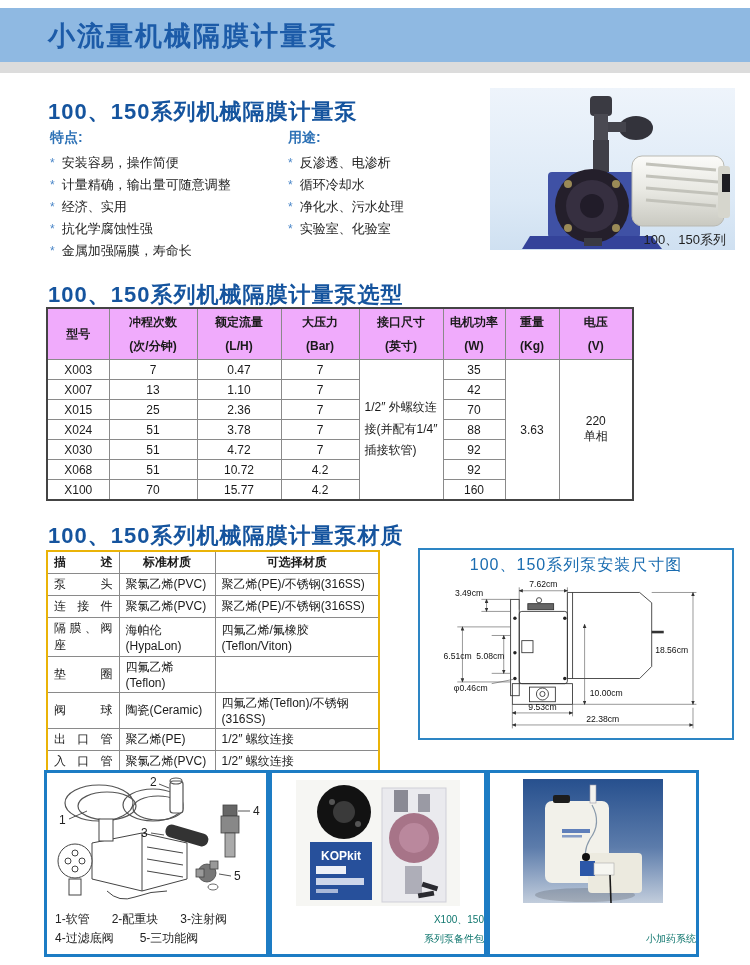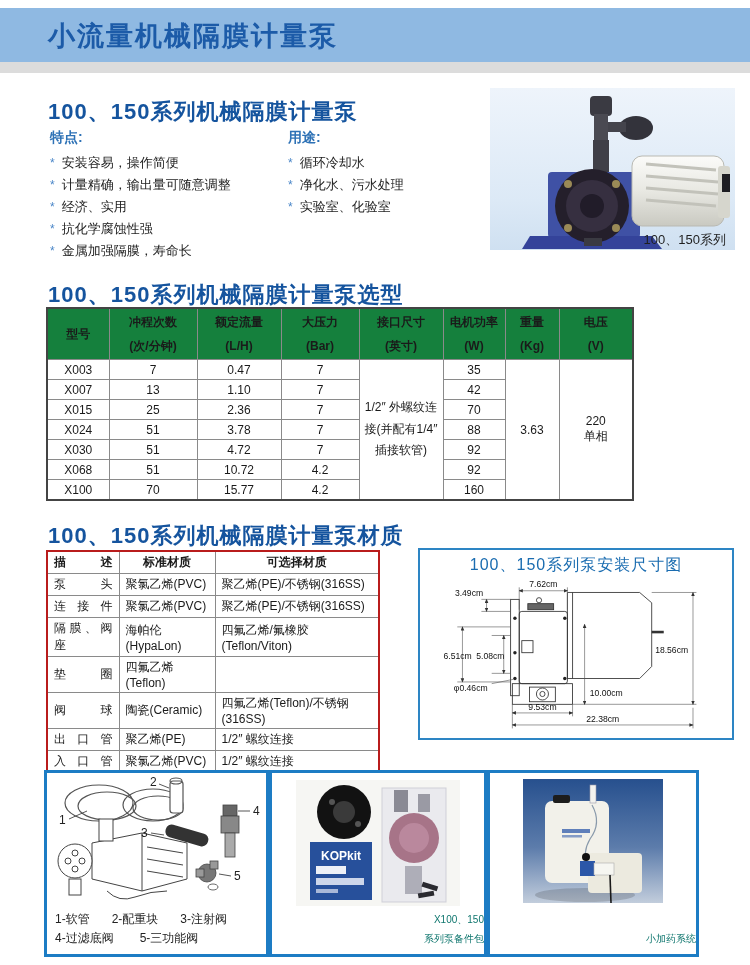--- a/index.html
+++ b/index.html
@@ -20,26 +20,26 @@
   .blist .ast{color:#4a86c8;margin-right:7px;font-size:12px;}
 
   
   .photo{position:absolute;left:490px;top:88px;width:290px;height:162px;}
   .photo svg{display:block;}
 
   
   table{border-collapse:collapse;table-layout:fixed;}
   .seltable{position:absolute;left:46px;top:307px;width:506px;font-size:12px;border:2px solid #444;}
   .seltable th,.seltable td{border:1px solid #8a8a8a;text-align:center;padding:1px 2px;color:#1a1a1a;}
-  .seltable thead th{background:#15803d;font-weight:bold;height:27px;line-height:24px;}
+  .seltable thead th{background:#f0abfc;font-weight:bold;height:27px;line-height:24px;}
   .seltable tbody td{height:17px;}
-  .seltable td.ifc{text-align:center;padding:3px 5px;line-height:1.8;font-size:12px;}
+  .seltable td.ifc{text-align:left;padding:3px 5px;line-height:1.8;font-size:12px;}
   .seltable td.vmerge{vertical-align:middle;}
 
-  .mattable{position:absolute;left:46px;top:550px;width:332px;font-size:12px;border:2px solid #b91c1c;}
+  .mattable{position:absolute;left:46px;top:550px;width:332px;font-size:12px;border:2px solid #eab308;}
   .mattable th,.mattable td{border:1px solid #8a8a8a;padding:2px 6px;height:17px;color:#1a1a1a;text-align:left;}
   .mattable th{font-weight:bold;text-align:center;background:#fff;}
   .mattable th.jst,.mattable td.jst{text-align:justify;text-align-last:justify;}
   .mattable td.ctr{text-align:center;}
 
   
   .dimbox{position:absolute;left:418px;top:548px;width:316px;height:192px;border:2px solid #2d85c4;background:#fff;box-sizing:border-box;}
   .dimbox .dtitle{margin-top:5px;text-align:center;font-size:16px;font-weight:normal;color:#1a6cb0;letter-spacing:1px;}
   .dimbox svg{display:block;margin-top:1px;}
 
@@ -72,20 +72,21 @@
     <div class="col-h">特点:</div>
     <div class="item"><span class="ast">*</span><span>安装容易，操作简便</span></div>
     <div class="item"><span class="ast">*</span><span>计量精确，输出量可随意调整</span></div>
     <div class="item"><span class="ast">*</span><span>经济、实用</span></div>
     <div class="item"><span class="ast">*</span><span>抗化学腐蚀性强</span></div>
     <div class="item"><span class="ast">*</span><span>金属加强隔膜，寿命长</span></div>
   </div>
 
   <div class="blist" style="left:288px;width:200px;">
     <div class="col-h">用途:</div>
+    <div class="item"><span class="ast">*</span><span>反渗透、电渗析</span></div>
     <div class="item"><span class="ast">*</span><span>循环冷却水</span></div>
     <div class="item"><span class="ast">*</span><span>净化水、污水处理</span></div>
     <div class="item"><span class="ast">*</span><span>实验室、化验室</span></div>
   </div>
 
   <div class="photo">
     <svg width="245" height="162" viewBox="0 0 245 162">
       <defs>
         <linearGradient id="pbg" x1="0" y1="0" x2="0" y2="1">
           <stop offset="0" stop-color="#eef4fb"></stop>

